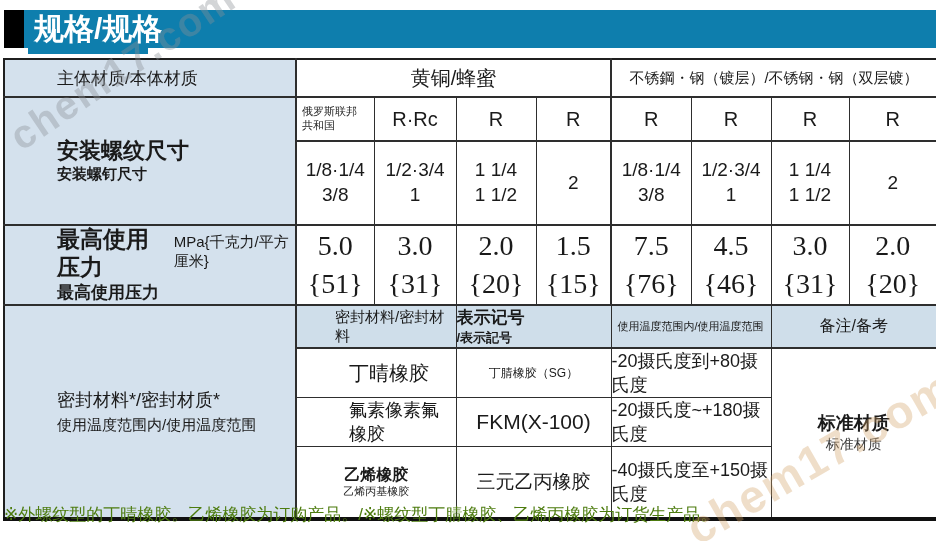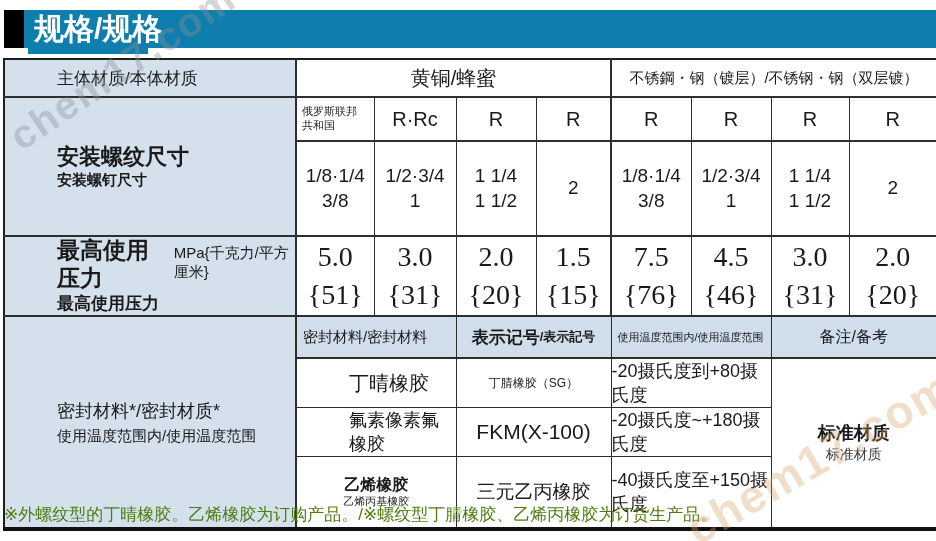--- a/index.html
+++ b/index.html
@@ -39,21 +39,21 @@
   .seal-l2{font-size:15px;line-height:1.4;}
   
   .grp-brass{font-size:20px;}
   .grp-ss{font-size:15px;}
   .tt{font-size:20px;}
   .tt-small{font-size:11px;line-height:1.25;align-items:flex-start;padding-left:5px;box-sizing:border-box;}
   .sz{font-size:19px;line-height:1.3;}
   .pv{font-size:28px;line-height:1.35;font-family:Liberation Serif, serif;}
   
   td.shead{background:#cfdeea;}
-  .sh-mat{font-size:15px;align-items:flex-start;padding-left:6px;box-sizing:border-box;}
+  .sh-mat{font-size:15px;align-items:flex-start;padding-left:6px;box-sizing:border-box;margin-left:32px;}
   .sh-sym-main{font-size:17px;font-weight:bold;}
   .sh-sym-sub{font-size:13px;font-weight:bold;}
   .sh-temp{font-size:11px;line-height:1.3;align-items:flex-start;padding:2px 6px;box-sizing:border-box;}
   .sh-temp div{text-align:left;}
   .sh-rem{font-size:16px;}
   .mat1{font-size:20px;}
   .mat2{font-size:18px;}
   .mat3-b{font-size:16px;font-weight:bold;line-height:1.2;}
   .mat3-s{font-size:11px;line-height:1.3;}
   .sym1{font-size:12px;}
@@ -134,21 +134,21 @@
             <div class="cellv tt">R</div>
           </td>
       <td>
             <div class="cellv tt">R</div>
           </td>
       <td>
             <div class="cellv tt">R</div>
           </td>
     </tr>
 
-    <tr class="hb2" style="height:95px">
+    <tr class="hb2" style="height:84px">
       <td class="vl2">
         <div class="cellv sz">
               <span>1/8·1/4</span>
               <span>3/8</span>
             </div>
       </td>
       <td>
         <div class="cellv sz">
               <span>1/2·3/4</span>
               <span>1</span>
@@ -256,21 +256,21 @@
       <td class="lab" rowspan="4">
         <div class="cellv cellL">
           <span class="seal-l1">密封材料*/密封材质*</span>
           <span class="seal-l2">使用温度范围内/使用温度范围</span>
         </div>
       </td>
       <td colspan="2" class="shead vl2">
         <div class="cellv sh-mat">密封材料/密封材料</div>
       </td>
       <td colspan="2" class="shead">
-        <div class="cellv" style="flex-direction:row;align-items:center;">
+        <div class="cellv" style="flex-direction:column;align-items:flex-start;">
           <span class="sh-sym-main">表示记号</span>
           <span class="sh-sym-sub">/表示記号</span>
         </div>
       </td>
       <td colspan="2" class="shead">
         <div class="cellv sh-temp">
               <div>使用温度范围内/使用温度范围</div>
             </div>
       </td>
       <td colspan="2" class="shead">

